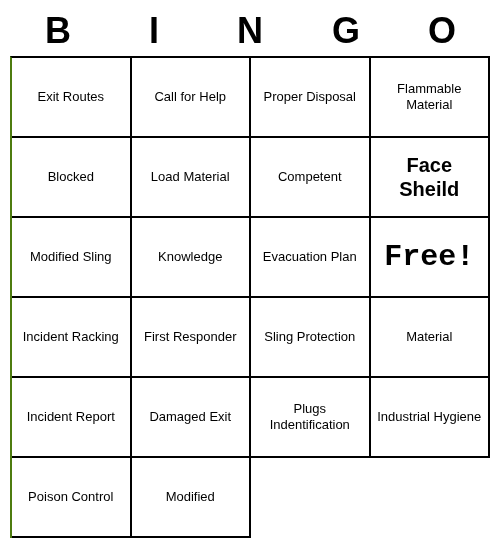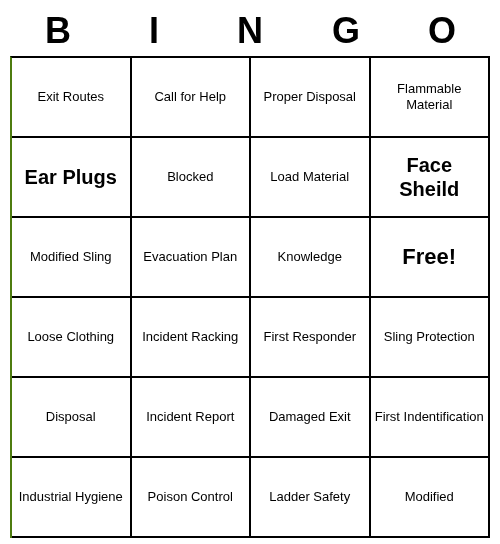--- a/index.html
+++ b/index.html
@@ -41,22 +41,23 @@
       min-height: 80px;
       display: flex;
       align-items: center;
       justify-content: center;
       text-align: center;
       padding: 4px;
       font-size: 13px;
       line-height: 1.2;
     }
     .bingo-cell.free {
-      font-size: 22px;
+      font-size: 30px;
       font-weight: bold;
+      font-family: Liberation Mono, monospace;
     }
     .bingo-cell.large-text {
       font-size: 20px;
       font-weight: bold;
     }
   </style>
 </head>
 <body>
 
 <div class="bingo-container">
@@ -67,34 +68,32 @@
       <div class="bingo-letter">N</div>
       <div class="bingo-letter">G</div>
       <div class="bingo-letter">O</div>
     </div>
   <div class="bingo-grid">
 
   <div class="bingo-cell">Exit Routes</div>
       <div class="bingo-cell">Call for Help</div>
       <div class="bingo-cell">Proper Disposal</div>
       <div class="bingo-cell">Flammable Material</div>
-      <div class="bingo-cell large-text">Ear Plugs</div>
       <div class="bingo-cell">Blocked</div>
       <div class="bingo-cell">Load Material</div>
+      <div class="bingo-cell">Competent</div>
       <div class="bingo-cell large-text">Face Sheild</div>
       <div class="bingo-cell">Modified Sling</div>
+      <div class="bingo-cell">Knowledge</div>
       <div class="bingo-cell">Evacuation Plan</div>
-      <div class="bingo-cell">Knowledge</div>
       <div class="bingo-cell free">Free!</div>
-      <div class="bingo-cell">Loose Clothing</div>
       <div class="bingo-cell">Incident Racking</div>
       <div class="bingo-cell">First Responder</div>
       <div class="bingo-cell">Sling Protection</div>
-      <div class="bingo-cell">Disposal</div>
+      <div class="bingo-cell">Material</div>
       <div class="bingo-cell">Incident Report</div>
       <div class="bingo-cell">Damaged Exit</div>
-      <div class="bingo-cell">First Indentification</div>
+      <div class="bingo-cell">Plugs Indentification</div>
       <div class="bingo-cell">Industrial Hygiene</div>
       <div class="bingo-cell">Poison Control</div>
-      <div class="bingo-cell">Ladder Safety</div>
       <div class="bingo-cell">Modified</div>
     </div>
 </div>
 
 </body></html>

